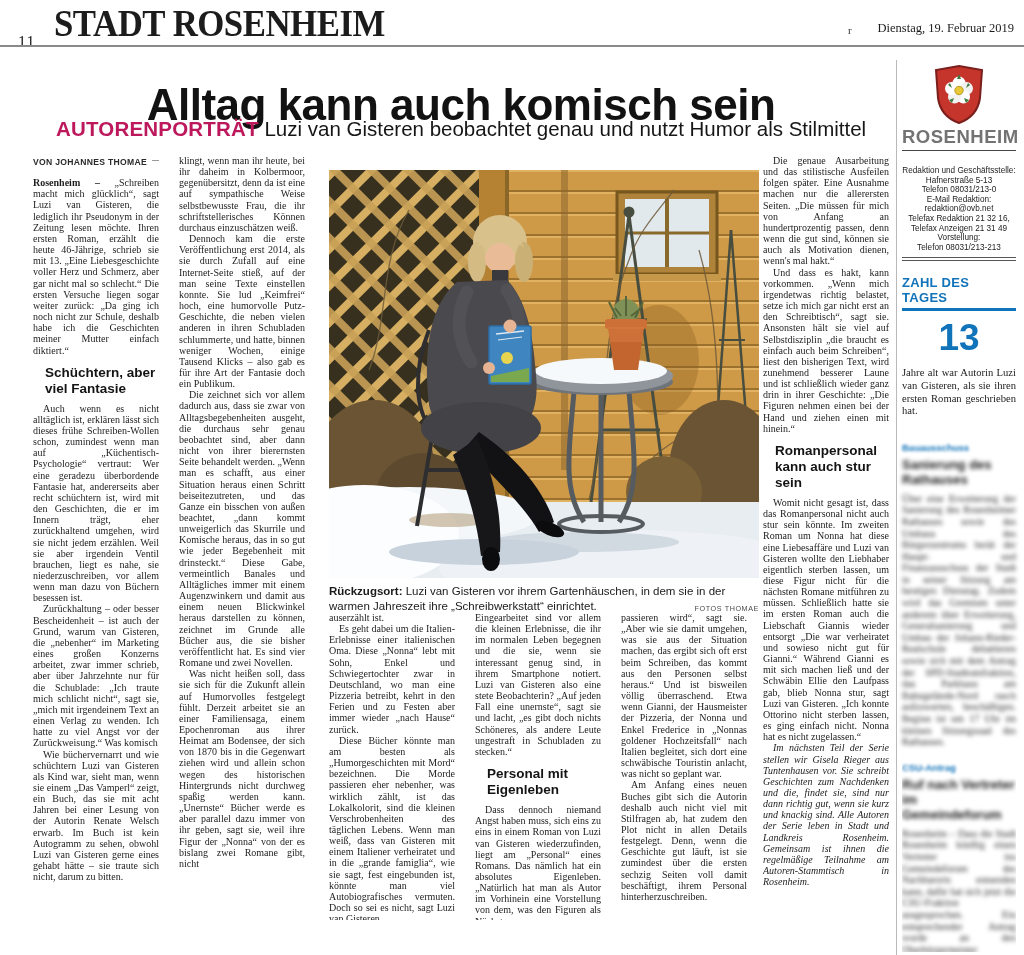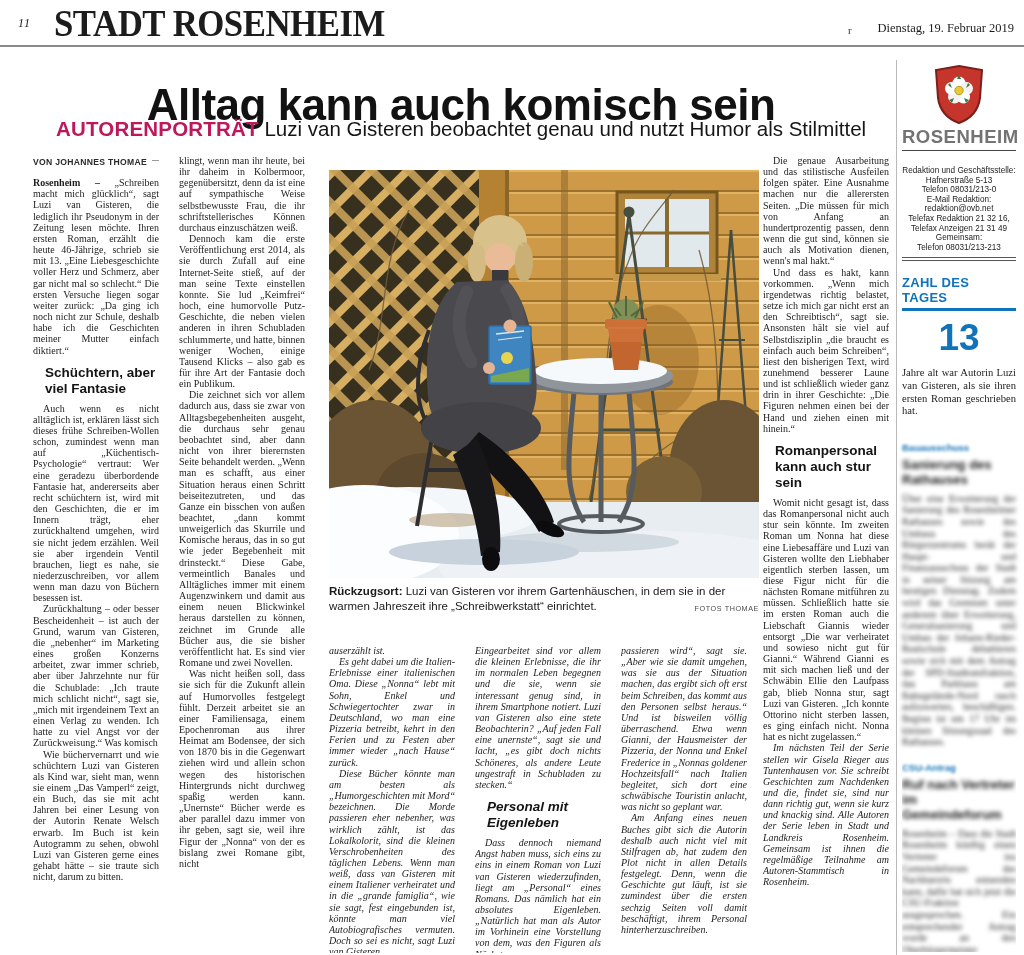--- a/index.html
+++ b/index.html
@@ -3,37 +3,37 @@
 <meta charset="utf-8">
 <style>
   html,body{margin:0;padding:0;}
   body{
     width:1024px;height:955px;position:relative;background:#ffffff;
     font-family:"Liberation Serif", serif;color:#1c1c1c;overflow:hidden;
     -webkit-font-smoothing:antialiased;
   }
   
   .masthead{position:absolute;left:0;top:0;width:1024px;height:46px;}
-  .page-num{position:absolute;left:18px;top:16px;font-size:12px;letter-spacing:1px;font-style:italic;}
+  .page-num{position:absolute;left:18px;top:33px;font-size:16px;letter-spacing:1px;}
   .section-title{position:absolute;left:54px;top:2px;font-size:37px;font-weight:bold;
     transform:scaleX(.94);transform-origin:left;letter-spacing:-.5px;}
   .edition-mark{position:absolute;left:848px;top:24px;font-size:11px;color:#333;}
   .mast-date{position:absolute;right:10px;top:21px;font-size:12.5px;}
   .mast-rule{position:absolute;left:0;top:45px;width:1024px;height:2px;background:#8a8a8a;}
   
   .headline{position:absolute;left:33px;top:80px;width:856px;text-align:center;
     font-family:"Liberation Sans", sans-serif;font-weight:bold;font-size:44px;
     letter-spacing:-.5px;color:#121212;}
   .subline{position:absolute;left:33px;top:117px;width:856px;text-align:center;
     font-family:"Liberation Sans", sans-serif;font-size:20.5px;color:#161616;}
   .subline .kicker{color:#be185d;font-weight:bold;letter-spacing:.2px;}
   
   .col{position:absolute;top:155px;width:126px;height:798px;overflow:hidden;
     font-size:10px;line-height:11.15px;text-align:justify;}
-  .col.sub{top:645px;height:308px;font-style:italic;}
+  .col.sub{top:612px;height:308px;}
   .c1{left:33px;} .c2{left:179px;} .c3{left:329px;} .c4{left:475px;} .c5{left:621px;} .c6{left:763px;}
   .para{margin:0;text-indent:10px;}
   .para.flush{text-indent:0;}
   .para .lead{font-weight:bold;}
   .para.italic{font-style:italic;}
   .subhead{font-family:"Liberation Sans", sans-serif;font-weight:bold;font-size:13.5px;
     line-height:16px;margin:9px 0 6px 0;padding-left:12px;text-align:left;color:#141414;}
   .byline{display:flex;align-items:center;margin:2px 0 9px 0;
     font-family:"Liberation Sans", sans-serif;font-weight:bold;font-size:8.6px;
     letter-spacing:.3px;color:#2a2a2a;white-space:nowrap;}
@@ -287,21 +287,21 @@
     </g>
   </svg>
   <div class="region-name">ROSENHEIM</div>
   <div class="contact">
     <div>Redaktion und Geschäftsstelle:</div>
     <div>Hafnerstraße 5-13</div>
     <div>Telefon   08031/213-0</div>
     <div>E-Mail Redaktion: redaktion@ovb.net</div>
     <div>Telefax Redaktion 21 32 16,</div>
     <div>Telefax Anzeigen 21 31 49</div>
-    <div>Gemeinsam:</div>
+    <div>Vorstellung:</div>
     <div>Telefon 08031/213-213</div>
   </div>
   <div class="double-rule"></div>
 
   <div class="zahl-label">ZAHL DES TAGES</div>
   <div class="zahl-rule"></div>
   <div class="zahl-number">13</div>
   <div class="zahl-text">Jahre alt war Autorin Luzi van Gisteren, als sie ihren ersten Roman geschrieben hat.</div>
 
   <div class="teaser t1">

